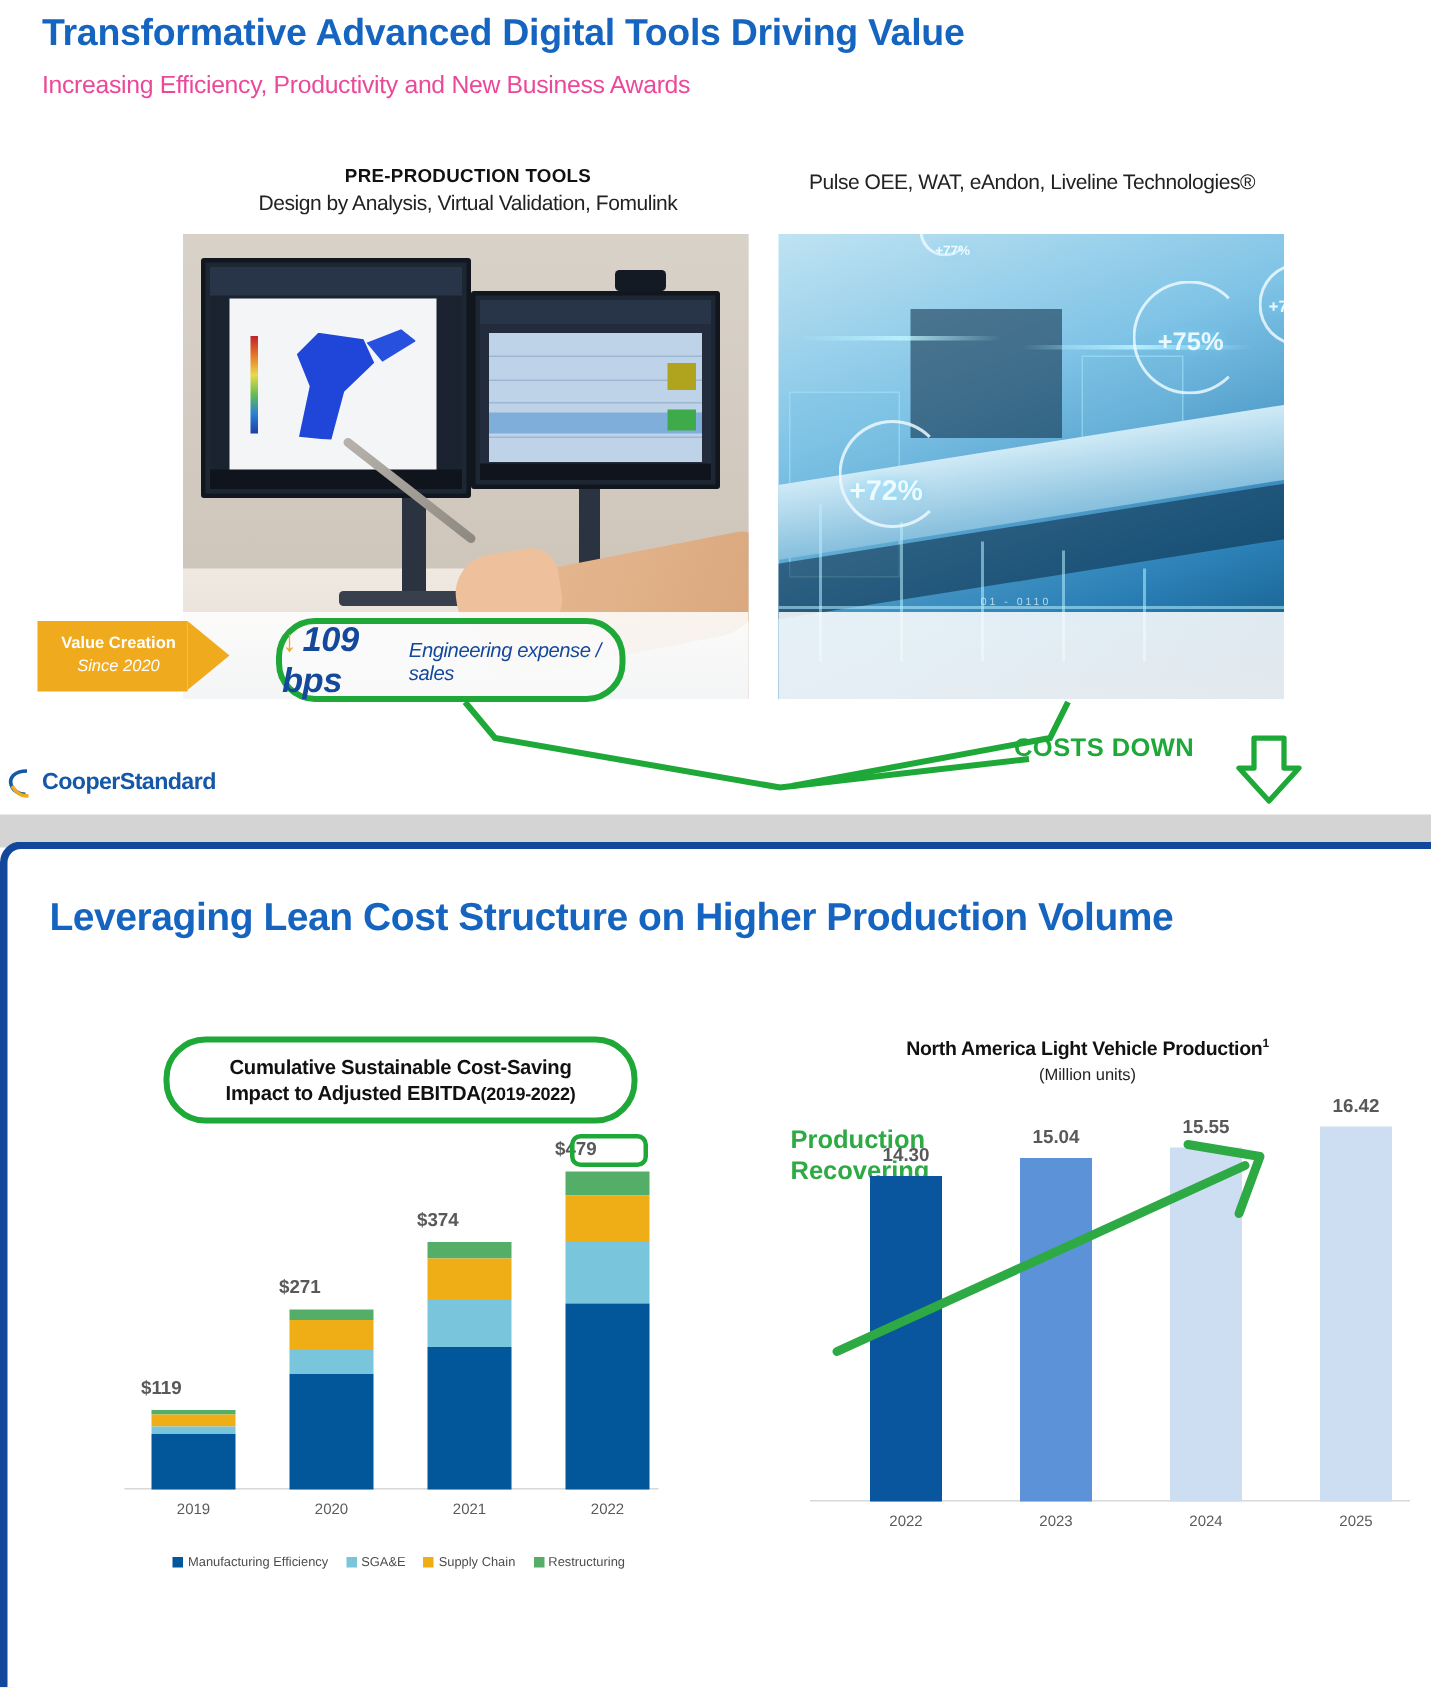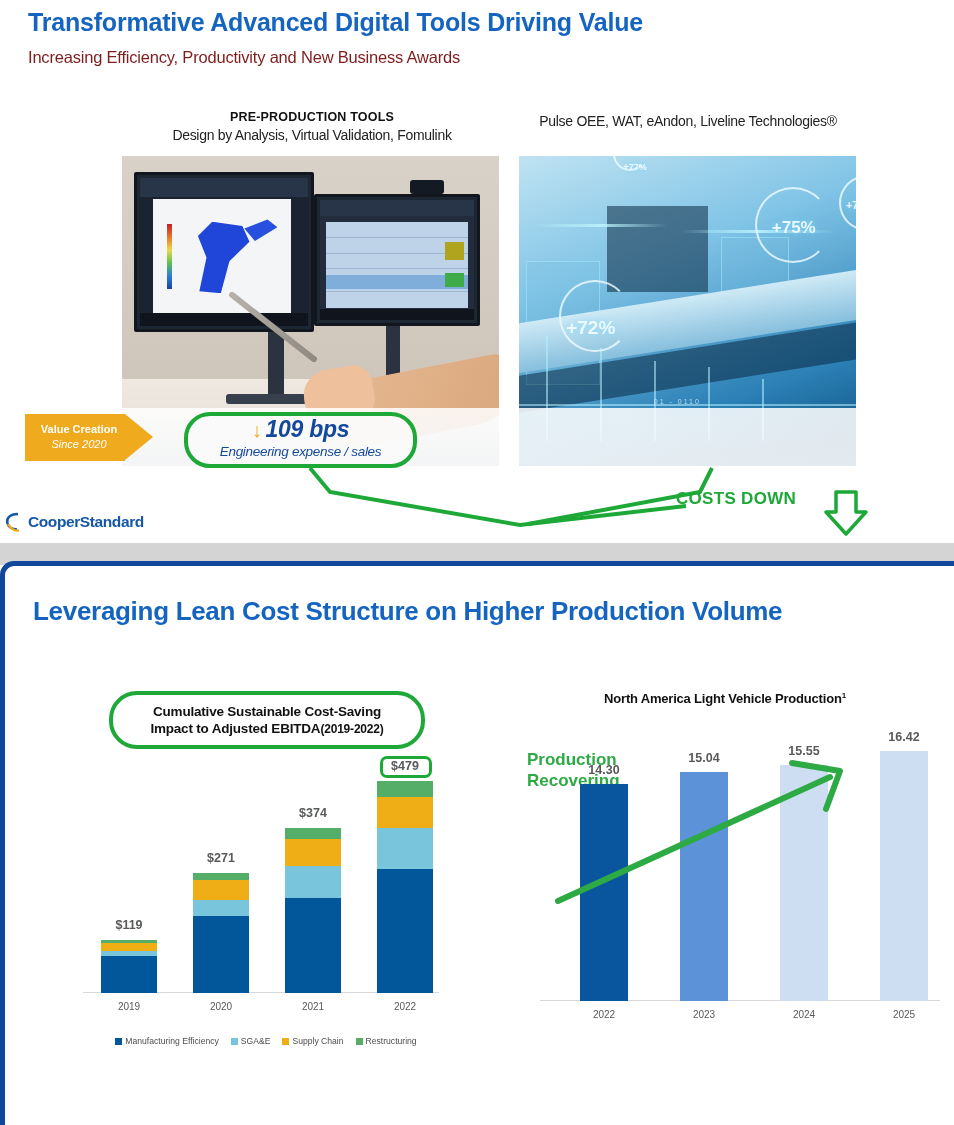--- a/index.html
+++ b/index.html
@@ -14,21 +14,21 @@
   
   #slide1 { position:absolute; left:0; top:0; width:954px; height:545px; background:#fff; }
 
   .s1-title {
     position:absolute; left:28px; top:8px;
     font-size:25px; font-weight:bold; color:#1565C0;
     letter-spacing:-0.2px;
   }
   .s1-sub {
     position:absolute; left:28px; top:48px;
-    font-size:16.5px; color:#7f1d1d; letter-spacing:-0.2px;
+    font-size:16.5px; color:#ec4899; letter-spacing:-0.2px;
   }
 
   .col-head {
     position:absolute; text-align:center; width:380px;
   }
   .col-head .ch1 { font-size:12.5px; font-weight:bold; color:#111; letter-spacing:0.2px; }
   .col-head .ch2 { font-size:14px; color:#222; margin-top:3px; letter-spacing:-0.3px;}
 
   
   .photo { position:absolute; overflow:hidden; }
@@ -91,21 +91,21 @@
       border-top:23.5px solid transparent; border-bottom:23.5px solid transparent; border-left:28px solid #EFAA1E; }
   #value-badge .vb-t1 { position:absolute; left:8px; top:9px; width:92px; text-align:center;
       font-size:11px; font-weight:bold; color:#fff; }
   #value-badge .vb-t2 { position:absolute; left:8px; top:24px; width:92px; text-align:center;
       font-size:11px; font-style:italic; color:#fff; }
 
   
   .callout {
     position:absolute; border:4px solid #1DA838; border-radius:26px;
     background:rgba(250,250,250,.80);
-    display:flex; flex-direction:column; align-items:center; 
+    display:flex; flex-direction:row; align-items:center; justify-content:center;
   }
   .callout .big { font-size:23px; font-weight:bold; font-style:italic; color:#13489B; letter-spacing:-0.3px;}
   .callout .big .arw { color:#EFAA1E; font-style:normal; font-size:20px; margin-right:4px; }
   .callout .small { font-size:13.5px; font-style:italic; color:#13489B; margin-top:1px; letter-spacing:-0.3px;}
 
   #callout-left  { left:184px; top:412px; width:233px; height:56px; }
   #callout-right { left:585px; top:412px; width:268px; height:56px; }
 
   .costs-down { position:absolute; left:676px; top:489px;
      font-size:17px; font-weight:bold; color:#1DA838; letter-spacing:0.3px; }
@@ -130,21 +130,21 @@
      align-items:center; justify-content:center; }
   #left-title-box .lt1 { font-size:13.5px; font-weight:bold; color:#111; letter-spacing:-0.2px;}
   #left-title-box .lt2 { font-size:13.5px; font-weight:bold; color:#111; letter-spacing:-0.2px; margin-top:2px;}
   #left-title-box .lt2 .yr { font-size:12px; font-weight:bold; }
 
   .plot { position:absolute; left:0; width:370px; }
   #left-plot { top:72px; height:230px; }
   .axis-line { position:absolute; left:6px; width:356px; height:1px; background:#d8d8d8; }
   .bar-col { position:absolute; bottom:0; width:56px; }
   .seg { width:100%; }
-  .bar-label { position:absolute; width:70px; text-align:center; font-size:12.5px;
+  .bar-label { position:absolute; width:70px; font-size:12.5px;
      font-weight:bold; color:#58595B; }
   .x-cat { position:absolute; width:70px; text-align:center; font-size:10px; color:#58595B; }
   #highlight-479 { position:absolute; border:3px solid #1DA838; border-radius:7px; }
 
   .legend { position:absolute; left:8px; width:362px; display:flex; justify-content:center; gap:12px; }
   .legend .li { display:flex; align-items:center; font-size:8.6px; color:#4d4d4d; }
   .legend .sw { width:7px; height:7px; margin-right:3px; display:inline-block;}
 
   
   #chart-right { position:absolute; left:505px; top:125px; width:430px; height:420px; }
@@ -355,20 +355,21 @@
           <span class="sw" style="background: rgb(85, 174, 104);"></span>
           <span>Restructuring</span>
         </div>
       </div>
   </div>
 
   <div id="chart-right">
     <div id="r-title">
       <span>North America Light Vehicle Production</span><sup style="font-size:8px">1</sup>
     </div>
+    <div id="r-sub">(Million units)</div>
     <div id="prod-recovering">
         <div>Production</div>
         <div>Recovering</div>
       </div>
 
     <div id="right-plot">
       <div class="axis-line" style="bottom:0; left:0; width:400px;"></div>
     <div class="rbar" style="left: 40px; width: 48px; height: 217.36px; background: rgb(10, 86, 158);"></div>
         <div class="rlabel" style="left: 29px; top: 27.64px;">14.30</div>
         <div class="rcat" style="left: 29px; top: 274px;">2022</div>

